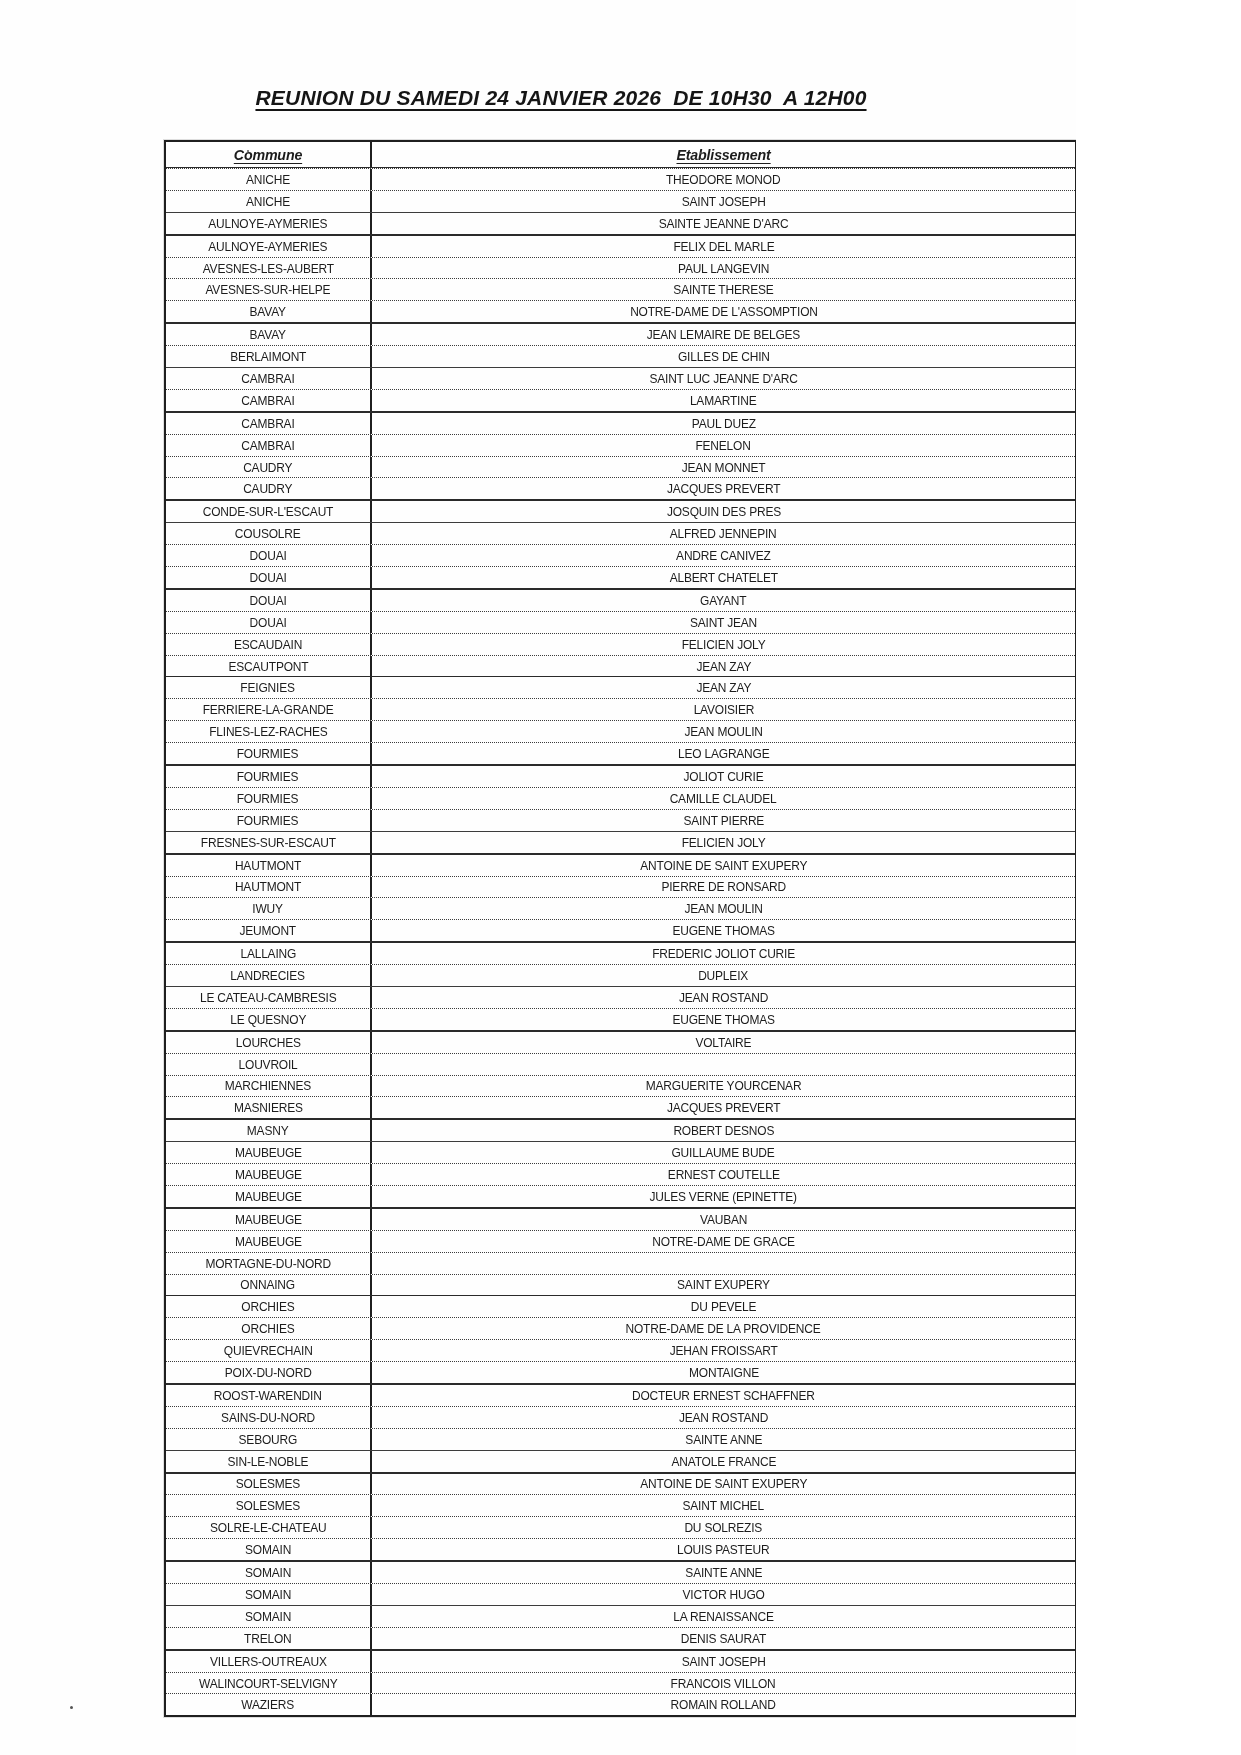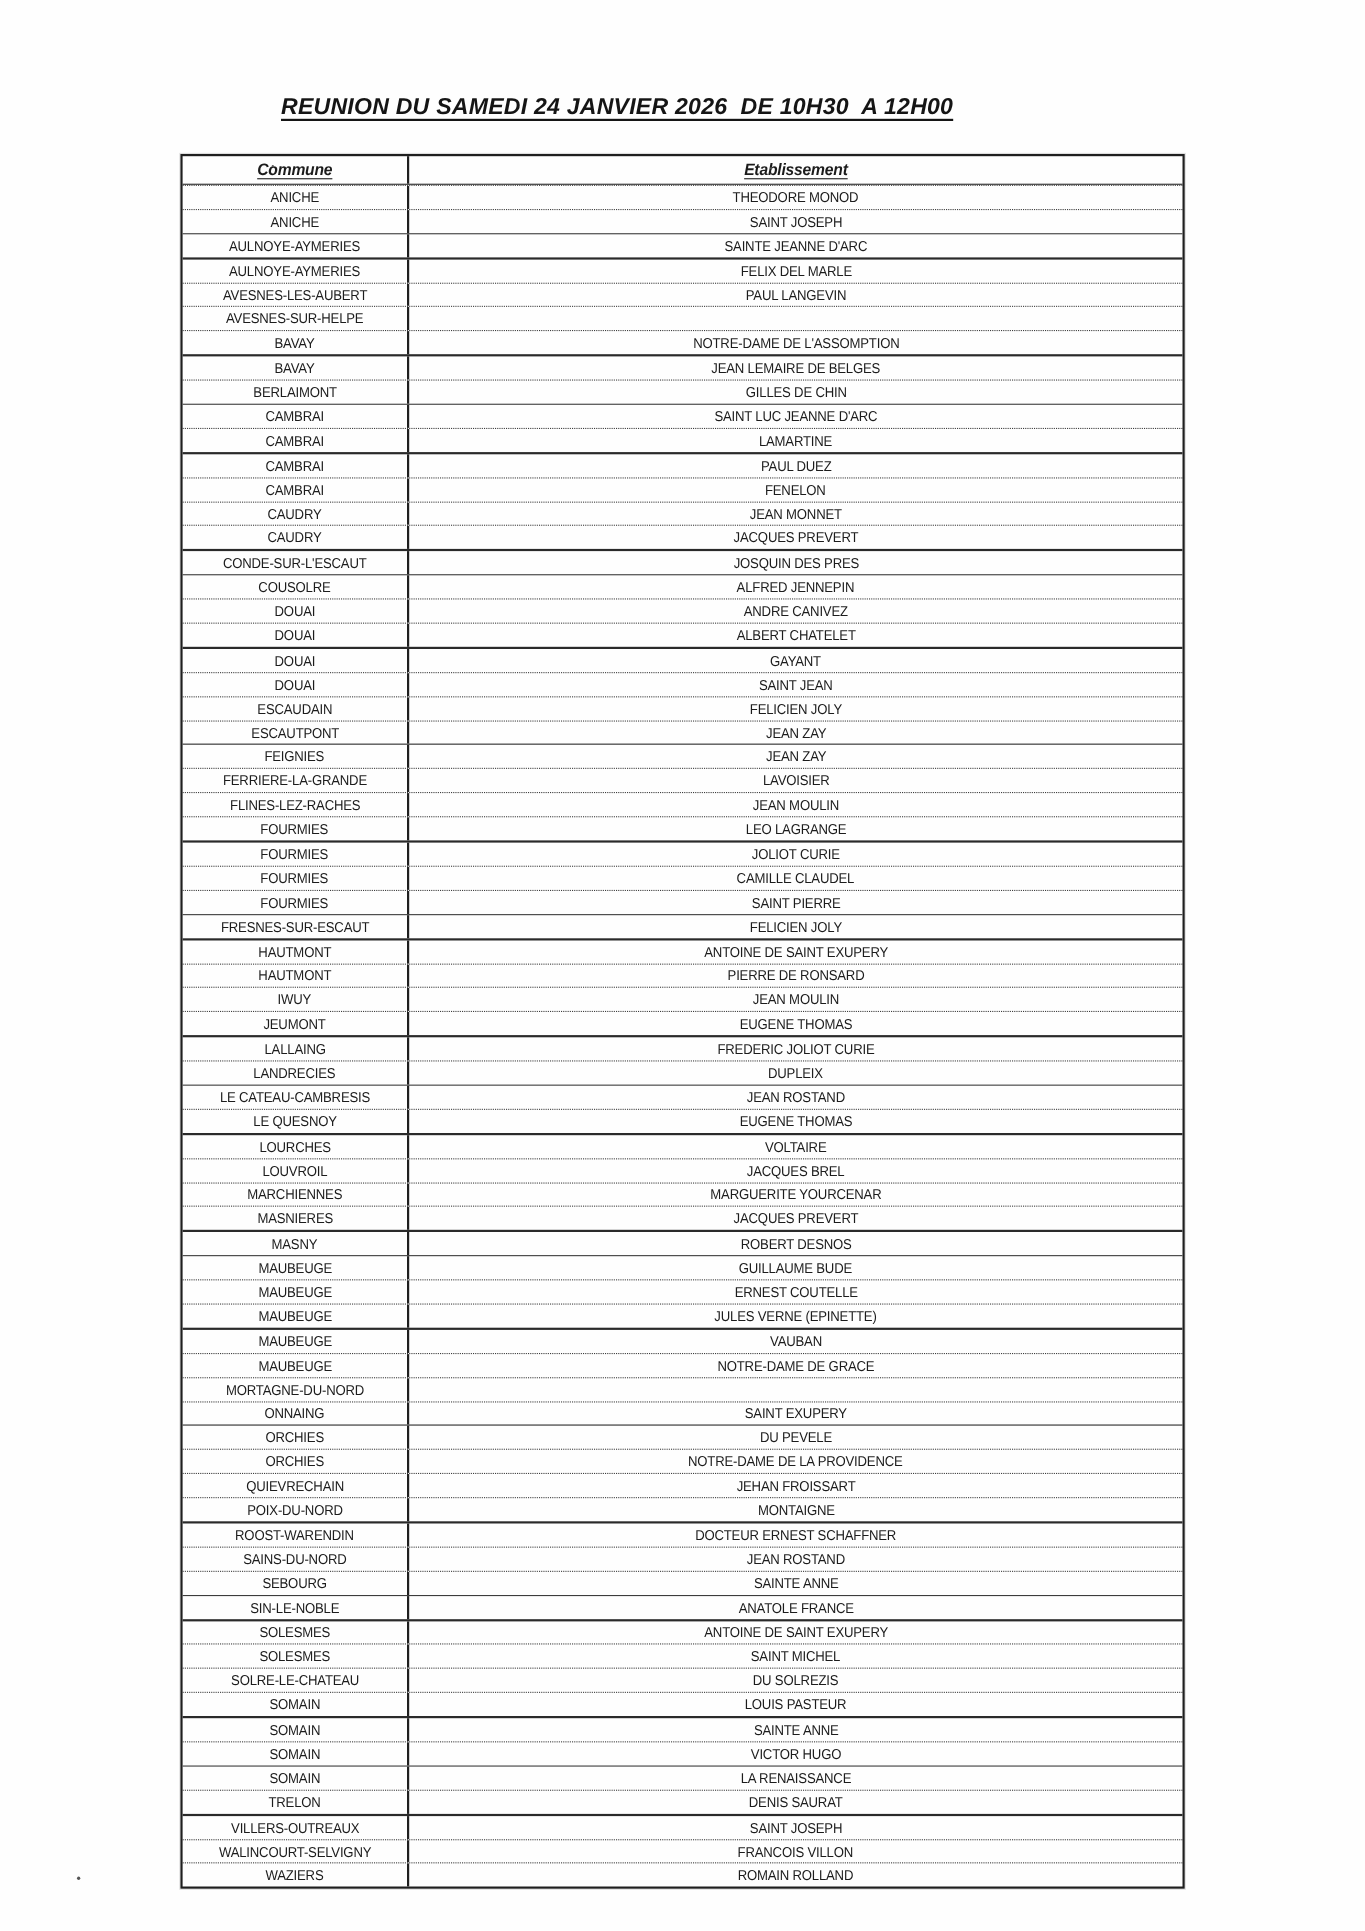--- a/index.html
+++ b/index.html
@@ -3,21 +3,21 @@
 <meta charset="utf-8">
 <style>
   html, body {
     margin: 0;
     padding: 0;
     background: #ffffff;
     font-family: "Liberation Sans", sans-serif;
   }
   .page {
     position: relative;
-    width: 1241px;
+    width: 1076px;
     height: 1755px;
     background: #fefefe;
     overflow: hidden;
     color: #1b1b1b;
   }
   .doc-title {
     position: absolute;
     top: 86px;
     left: 0;
     width: 1122px;
@@ -153,20 +153,23 @@
             <span>AVESNES-LES-AUBERT</span>
           </div>
           <div class="cell cell-etab">
             <span>PAUL LANGEVIN</span>
           </div>
         </div>
         <div class="t-row">
           <div class="cell cell-commune">
             <span>AVESNES-SUR-HELPE</span>
           </div>
+          <div class="cell cell-etab">
+            <span>SAINTE THERESE</span>
+          </div>
         </div>
         <div class="t-row">
           <div class="cell cell-commune">
             <span>BAVAY</span>
           </div>
           <div class="cell cell-etab">
             <span>NOTRE-DAME DE L'ASSOMPTION</span>
           </div>
         </div>
         <div class="t-row">
@@ -429,23 +432,20 @@
           <div class="cell cell-commune">
             <span>LOURCHES</span>
           </div>
           <div class="cell cell-etab">
             <span>VOLTAIRE</span>
           </div>
         </div>
         <div class="t-row">
           <div class="cell cell-commune">
             <span>LOUVROIL</span>
-          </div>
-          <div class="cell cell-etab">
-            <span>JACQUES BREL</span>
           </div>
         </div>
         <div class="t-row">
           <div class="cell cell-commune">
             <span>MARCHIENNES</span>
           </div>
           <div class="cell cell-etab">
             <span>MARGUERITE YOURCENAR</span>
           </div>
         </div>

